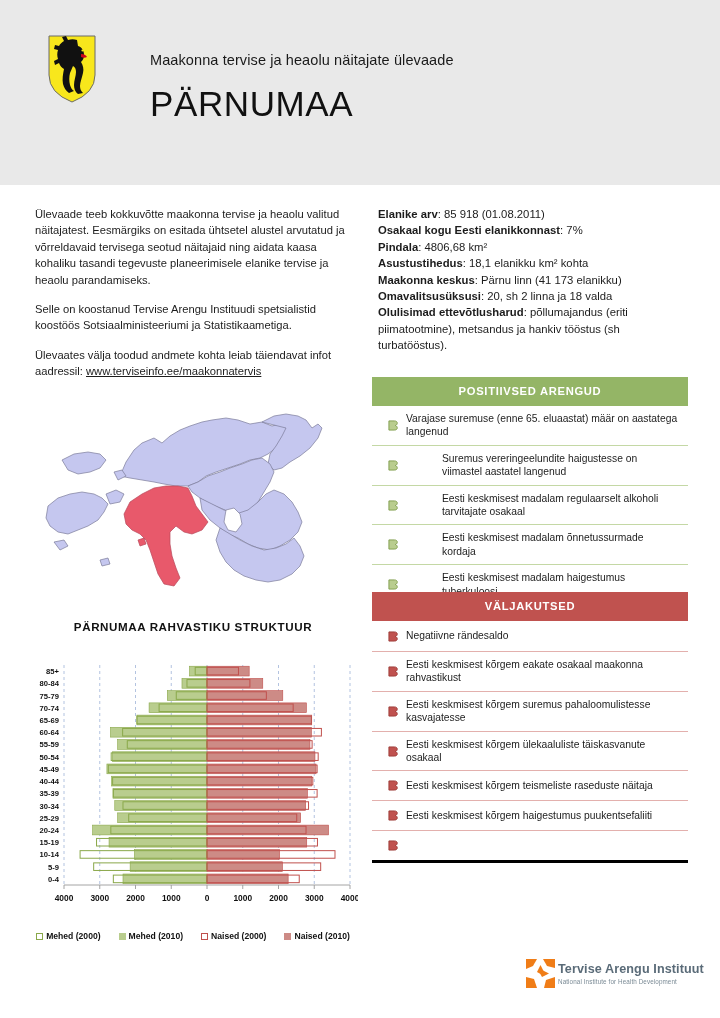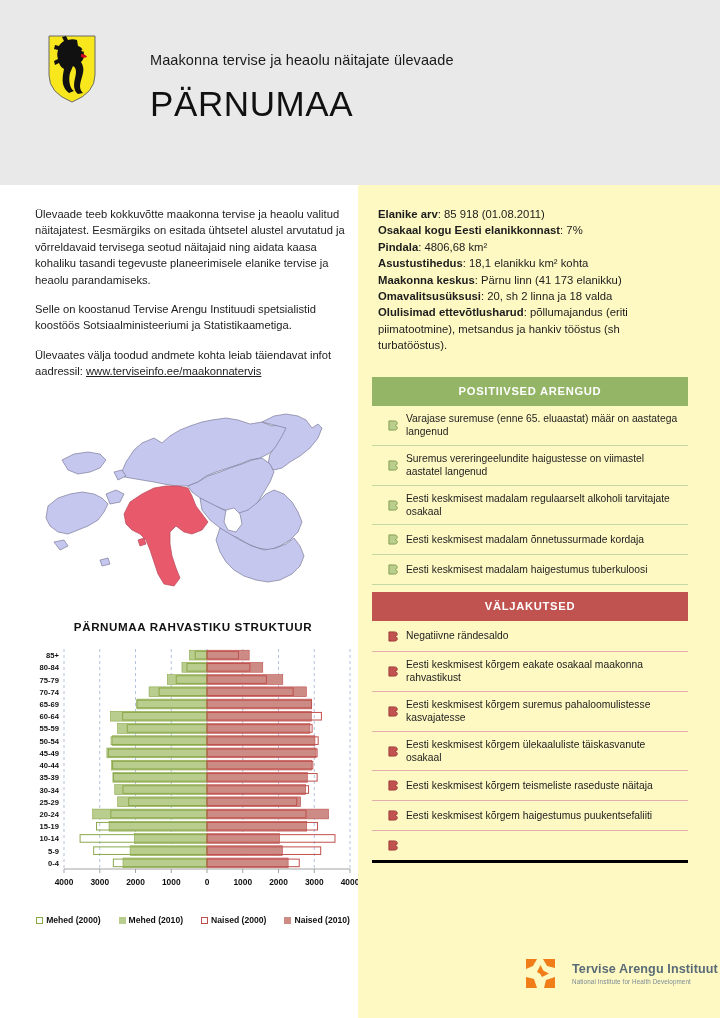--- a/index.html
+++ b/index.html
@@ -6,21 +6,21 @@
   html, body { width: 720px; height: 1018px; }
   body {
     font-family: "Liberation Sans", sans-serif;
     background: #e9e9e9;
     position: relative;
     overflow: hidden;
     color: #222;
   }
 
   
-  #page { position: relative; width: 720px; height: 1018px; background: #fef9c3; }
+  #page { position: relative; width: 720px; height: 1018px; background: #ffffff; }
 
   
   .left-col {
     position: absolute;
     left: 0; top: 185px;
     width: 358px; height: 833px;
     background: #ffffff;
   }
 
   
@@ -47,21 +47,21 @@
   .intro a { color: #1c1c1c; text-decoration: underline; }
 
   
   .map-wrap { position: absolute; left: 30px; top: 398px; width: 320px; height: 200px; }
   .map-wrap svg { display: block; width: 320px; height: 200px; }
 
   
   .chart-block { position: absolute; left: 28px; top: 620px; width: 330px; }
   .chart-title {
     text-align: center; font-size: 11.6px; font-weight: bold; color: #111;
-    letter-spacing: .6px; margin-bottom: 12px;
+    letter-spacing: .6px; margin-bottom: 28px;
   }
   .chart-area { position: relative; width: 330px; height: 258px; }
   .chart-area svg { display: block; }
 
   .legend {
     margin-top: 12px; display: flex; justify-content: center; align-items: center;
     gap: 18px; font-size: 8.6px; font-weight: bold; color: #111;
   }
   .legend-item { display: flex; align-items: center; gap: 3px; white-space: nowrap; }
   .sw { width: 7px; height: 7px; display: inline-block; }
@@ -83,31 +83,31 @@
   .panel-head.green { background: #94b566; }
   .panel-head.red   { background: #c0524f; }
 
   .panel-list { width: 316px; }
   .panel-row {
     display: flex; align-items: center;
     padding: 6px 10px 6px 8px;
     min-height: 30px;
   }
   .panel-row + .panel-row { border-top: 1px solid; }
-  .green-list .panel-row + .panel-row { border-top-color: #c4d8a5; }
+  .green-list .panel-row + .panel-row { border-top-color: #c4d8a5; gap: 36px; }
   .red-list  .panel-row + .panel-row { border-top-color: #e3b0ad; }
   .green-list { border-bottom: 1px solid #c4d8a5; }
   .red-list   { border-bottom: 3px solid #000000; }
 
   .bullet { flex: 0 0 26px; display: flex; justify-content: center; align-items: center; }
   .bullet svg { display: block; }
   .row-text { font-size: 10.3px; line-height: 13.4px; color: #1c1c1c; }
 
   
-  .logo { position: absolute; left: 525px; top: 958px; display: flex; align-items: center; gap: 16px; }
+  .logo { position: absolute; left: 525px; top: 958px; display: flex; align-items: center; gap: 2px; }
   .logo-mark { width: 31px; height: 31px; }
   .logo-t1 { font-size: 12.6px; font-weight: bold; color: #5a6b78; letter-spacing: .1px; line-height: 1.15; }
   .logo-t2 { font-size: 6.3px; color: #7b8b96; letter-spacing: .1px; margin-top: 1px; }
 </style>
 </head>
 <body>
 
 <div id="page">
 
   <div class="header">

